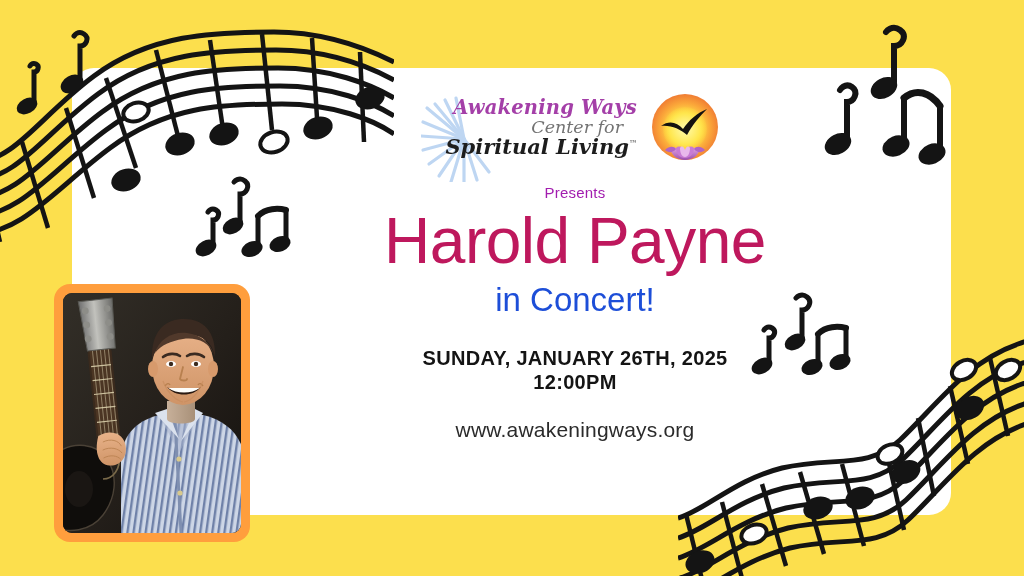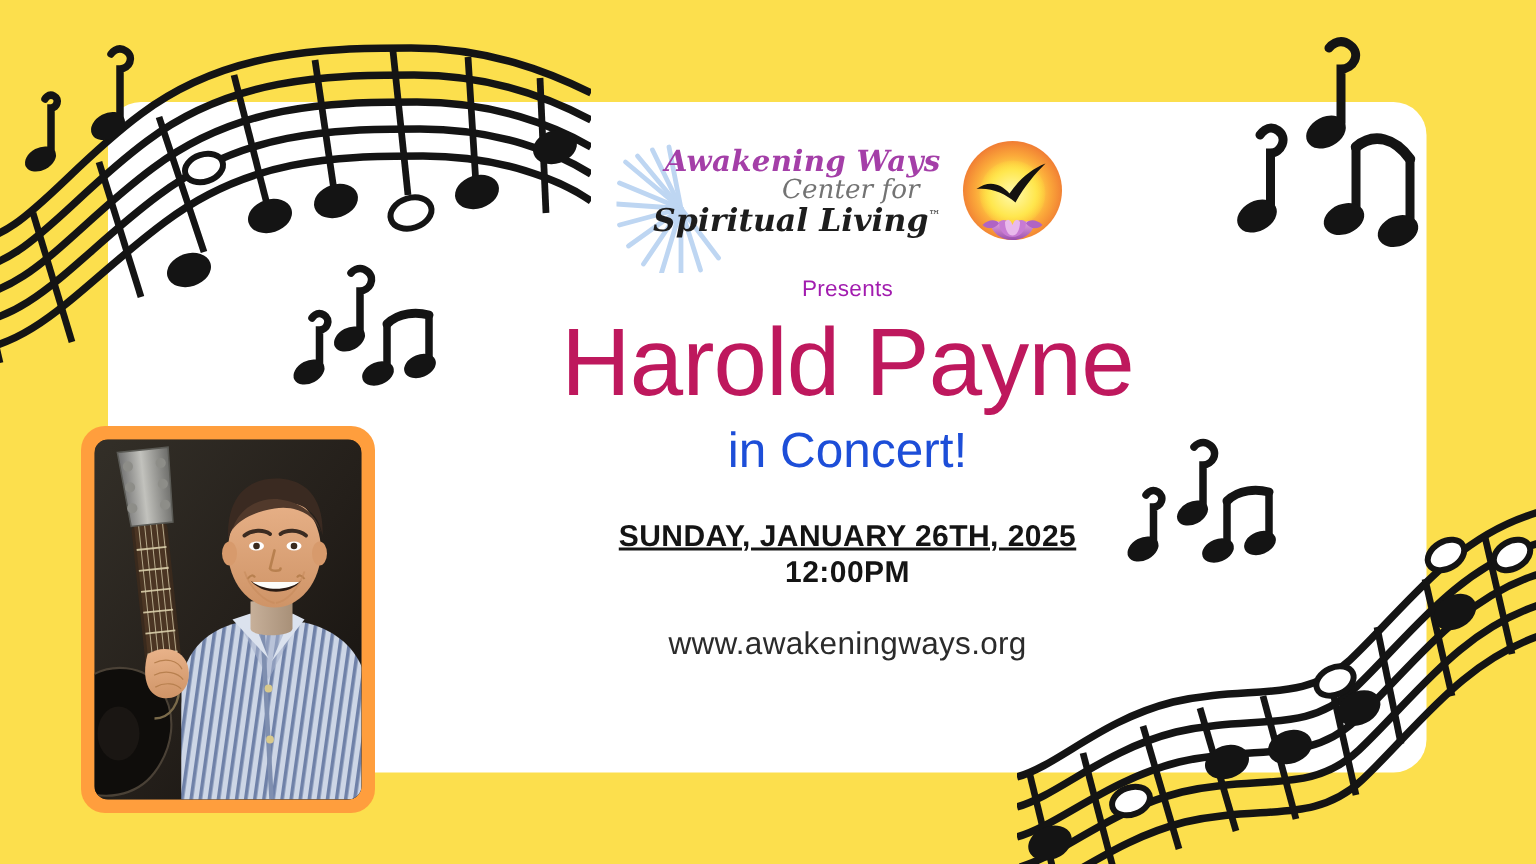--- a/index.html
+++ b/index.html
@@ -66,21 +66,21 @@
     height: 100%;
     border-radius: 9px;
     overflow: hidden;
     position: relative;
     background: #2a2722;
   }
 
   
   .content {
     position: absolute;
-    left: 245px;
+    left: 255px;
     top: 80px;
     width: 640px;
     z-index: 8;
     text-align: center;
   }
 
   .logo-row {
     position: relative;
     height: 96px;
     display: flex;
@@ -168,21 +168,20 @@
     margin-top: 8px;
     line-height: 1.1;
     font-weight: normal;
   }
   .event-date {
     font-size: 20px;
     font-weight: bold;
     color: #141414;
     margin-top: 28px;
     letter-spacing: 0.3px;
-    text-decoration: underline;
   }
   .event-time {
     font-size: 20px;
     font-weight: bold;
     color: #141414;
     margin-top: 1px;
     letter-spacing: 0.3px;
   }
   .website {
     font-size: 21px;

